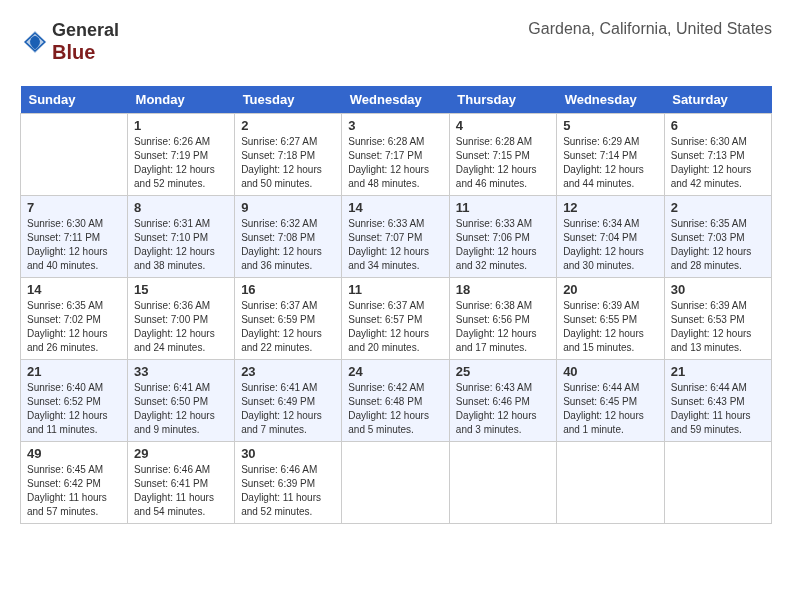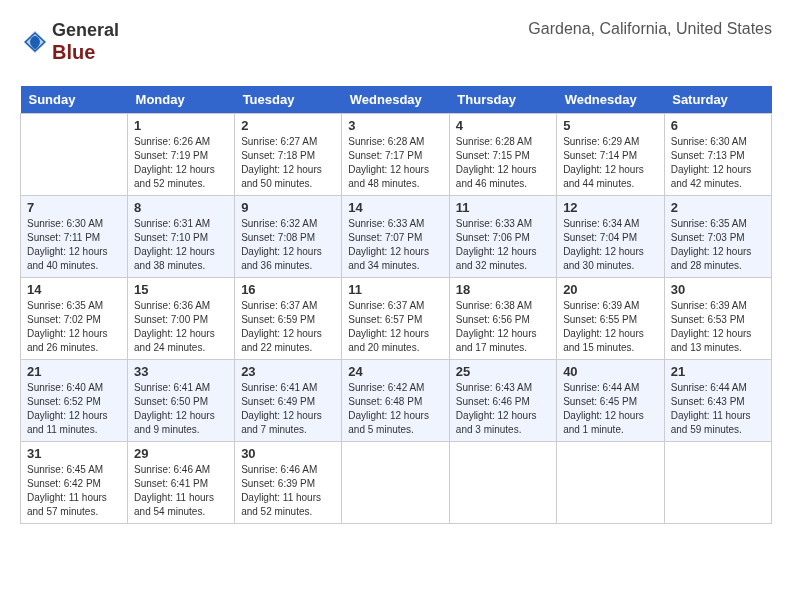--- a/index.html
+++ b/index.html
@@ -227,21 +227,21 @@
           <span class="date-num">40</span>
           <div class="cell-text">Sunrise: 6:44 AM<br>Sunset: 6:45 PM<br>Daylight: 12 hours<br>and 1 minute.</div>
         </td>
         <td>
           <span class="date-num">21</span>
           <div class="cell-text">Sunrise: 6:44 AM<br>Sunset: 6:43 PM<br>Daylight: 11 hours<br>and 59 minutes.</div>
         </td>
       </tr>
       <tr>
         <td>
-          <span class="date-num">31</span>
+          <span class="date-num">49</span>
           <div class="cell-text">Sunrise: 6:45 AM<br>Sunset: 6:42 PM<br>Daylight: 11 hours<br>and 57 minutes.</div>
         </td>
         <td>
           <span class="date-num">29</span>
           <div class="cell-text">Sunrise: 6:46 AM<br>Sunset: 6:41 PM<br>Daylight: 11 hours<br>and 54 minutes.</div>
         </td>
         <td>
           <span class="date-num">30</span>
           <div class="cell-text">Sunrise: 6:46 AM<br>Sunset: 6:39 PM<br>Daylight: 11 hours<br>and 52 minutes.</div>
         </td>

